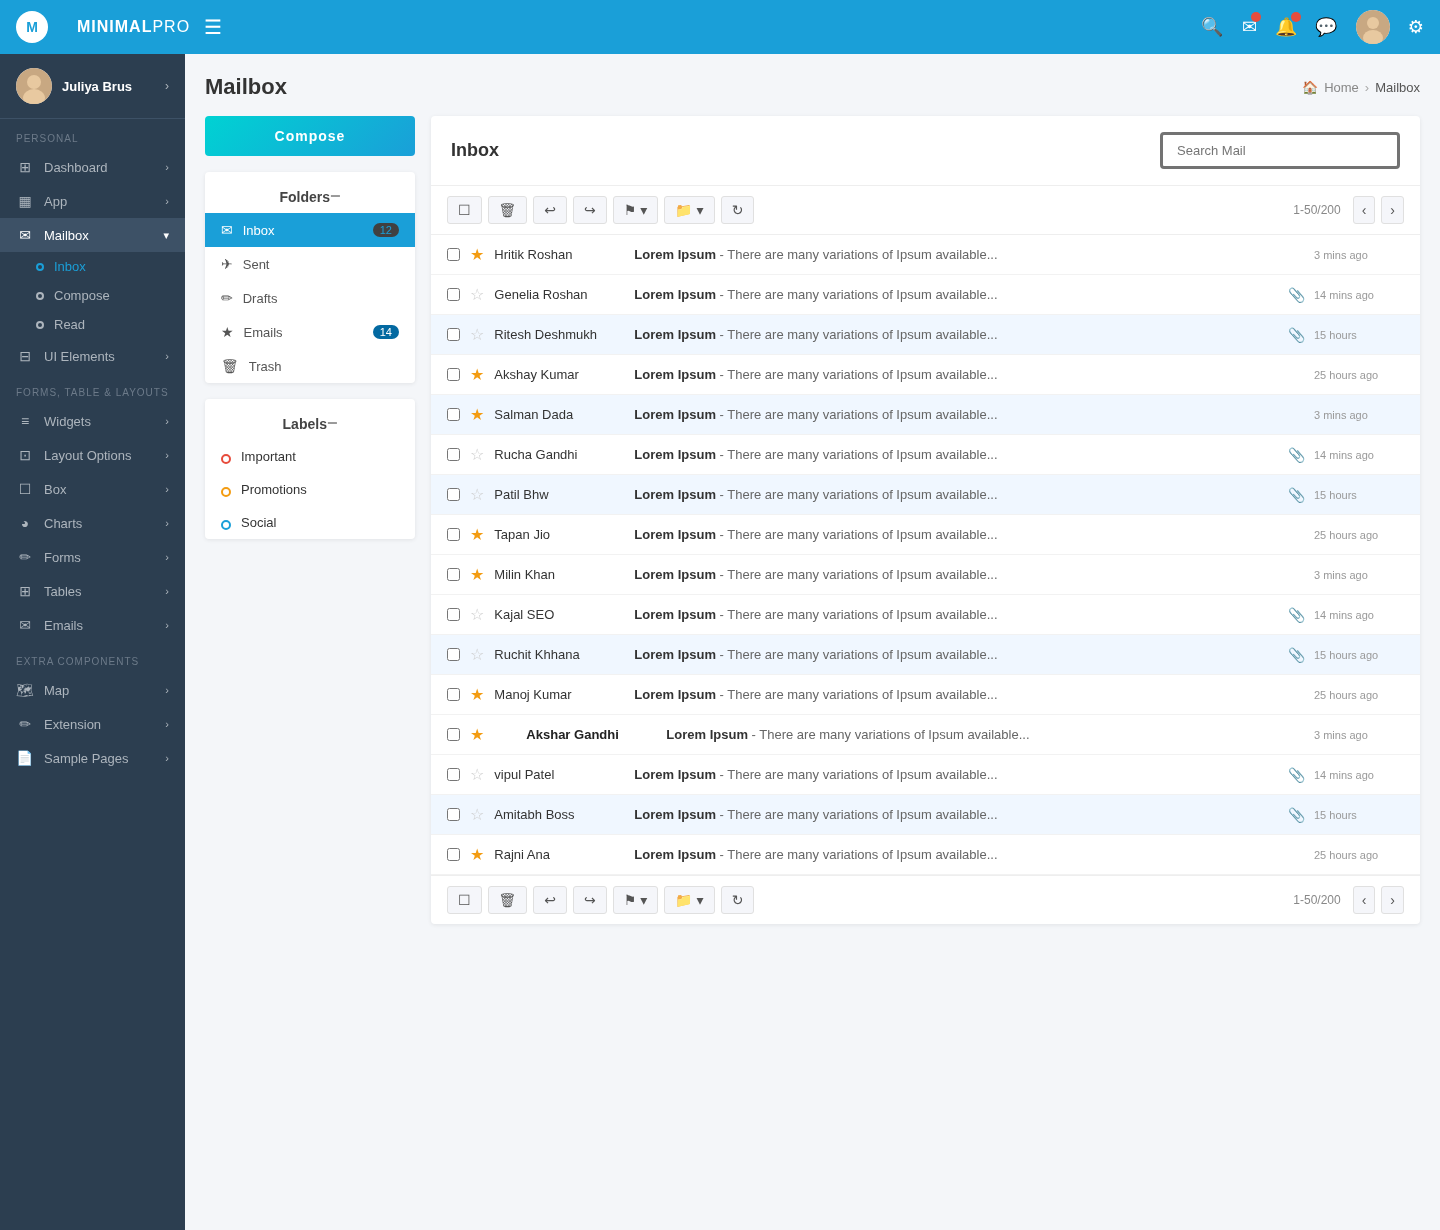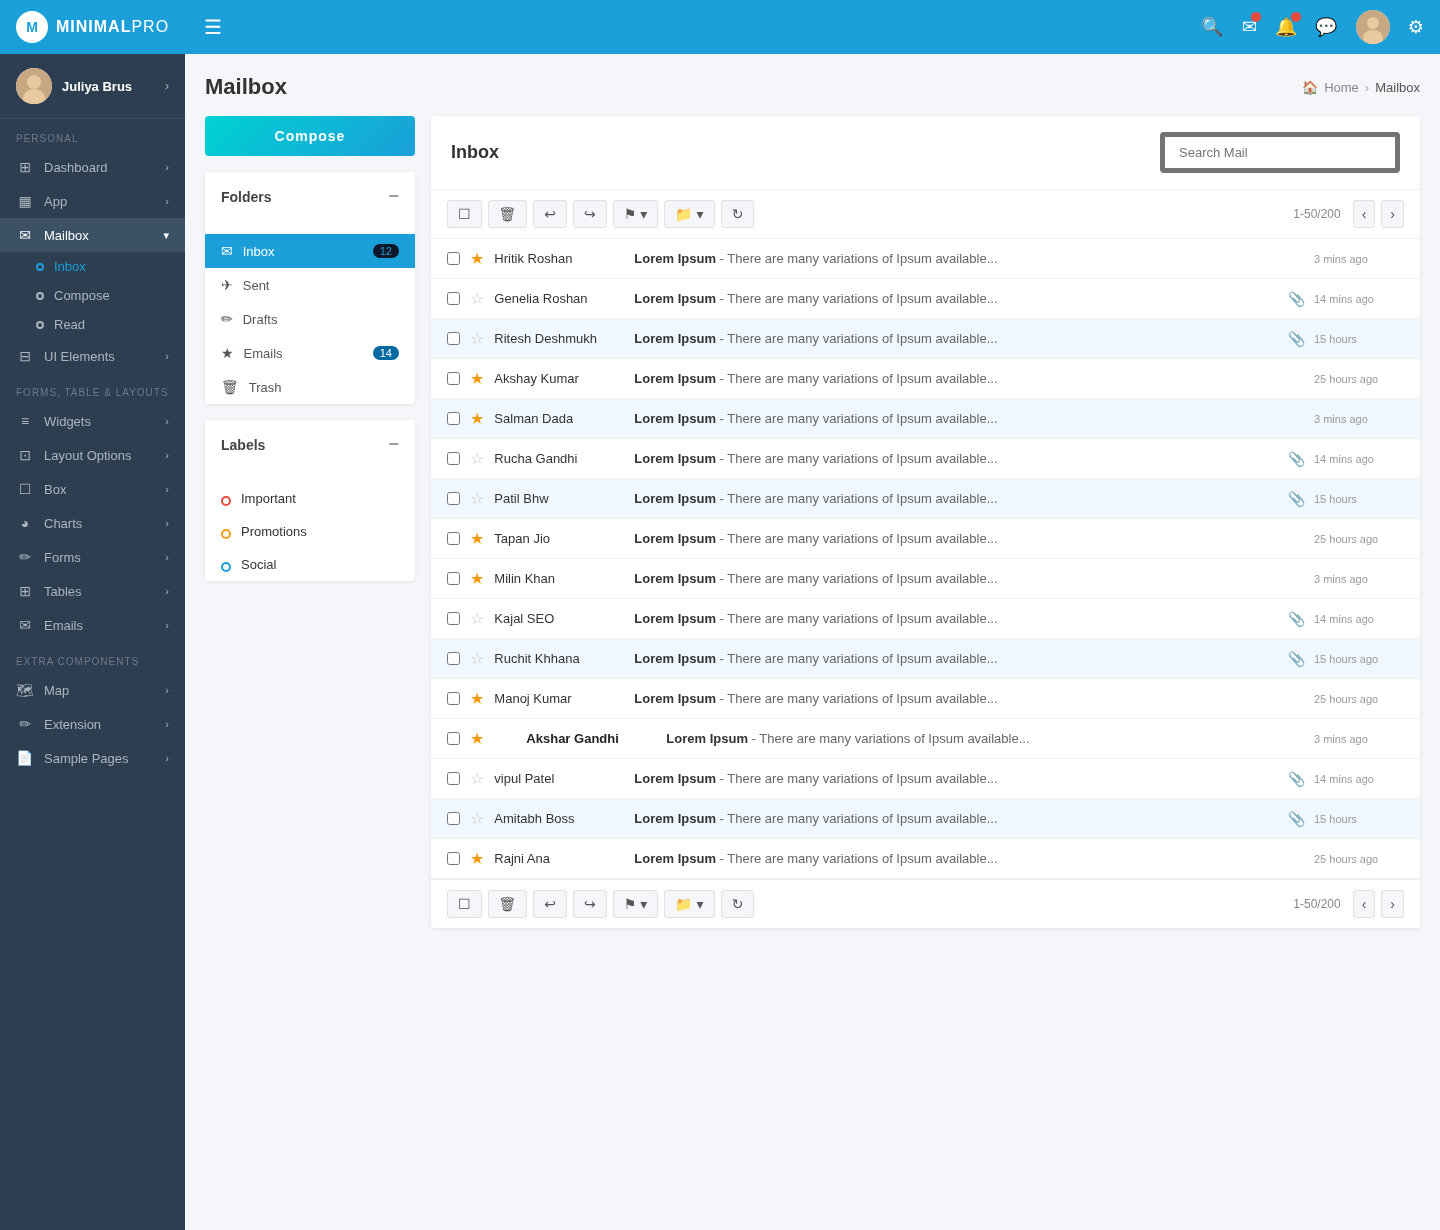--- a/index.html
+++ b/index.html
@@ -200,22 +200,22 @@
     .folders-card, .labels-card {
       background: #fff;
       border-radius: 4px;
       box-shadow: 0 1px 4px rgba(0,0,0,0.08);
       margin-bottom: 16px;
       overflow: hidden;
     }
     .card-header {
       display: flex;
       align-items: center;
-      justify-content: space-between;
-      padding: 14px 16px 27px;
+      justify-content: center;
+      padding: 14px 16px 6px;
       font-size: 14px;
       font-weight: 600;
       color: #444;
     }
     .card-collapse { color: #999; cursor: pointer; font-size: 18px; }
 
     .folder-item {
       display: flex;
       align-items: center;
       gap: 10px;
@@ -232,21 +232,21 @@
     .folder-item .f-icon { font-size: 14px; }
     .folder-item .f-label { flex: 1; }
     .folder-item .f-badge {
       background: #1a9fd8;
       color: #fff;
       border-radius: 10px;
       padding: 1px 7px;
       font-size: 11px;
     }
     .folder-item.active .f-badge {
-      background: #0f172a;
+      background: #404040;
       color: #1a9fd8;
     }
     .folder-item .f-badge-orange {
       background: #0369a1;
       color: #fff;
       border-radius: 10px;
       padding: 1px 7px;
       font-size: 11px;
     }
 
@@ -275,21 +275,21 @@
     }
     .inbox-header {
       display: flex;
       align-items: center;
       justify-content: space-between;
       padding: 16px 20px;
       border-bottom: 1px solid #eee;
     }
     .inbox-title { font-size: 18px; font-weight: 600; color: #333; }
     .search-mail {
-      border: 5px solid #737373;
+      border: 3px solid #737373;
       border-radius: 4px;
       padding: 8px 14px;
       font-size: 13px;
       width: 240px;
       color: #999;
       outline: none;
     }
 
     .toolbar {
       display: flex;
@@ -373,21 +373,21 @@
   </style>
 </head>
 <body>
 
 <nav class="topnav">
   <div class="topnav-brand">
     <div class="logo-circle">
       <span>M</span>
     </div>
     <span class="brand-name">
-      <span style="font-weight:800;">MINIMAL</span><span style="font-weight:300;">PRO</span>
+      <span style="font-weight:800;margin-left:21px;">MINIMAL</span><span style="font-weight:300;">PRO</span>
     </span>
   </div>
   <span class="topnav-menu-icon">☰</span>
   <div class="topnav-right">
     <span class="topnav-icon">🔍</span>
     <span class="topnav-icon">
       ✉
       <span class="badge"></span>
     </span>
     <span class="topnav-icon">

